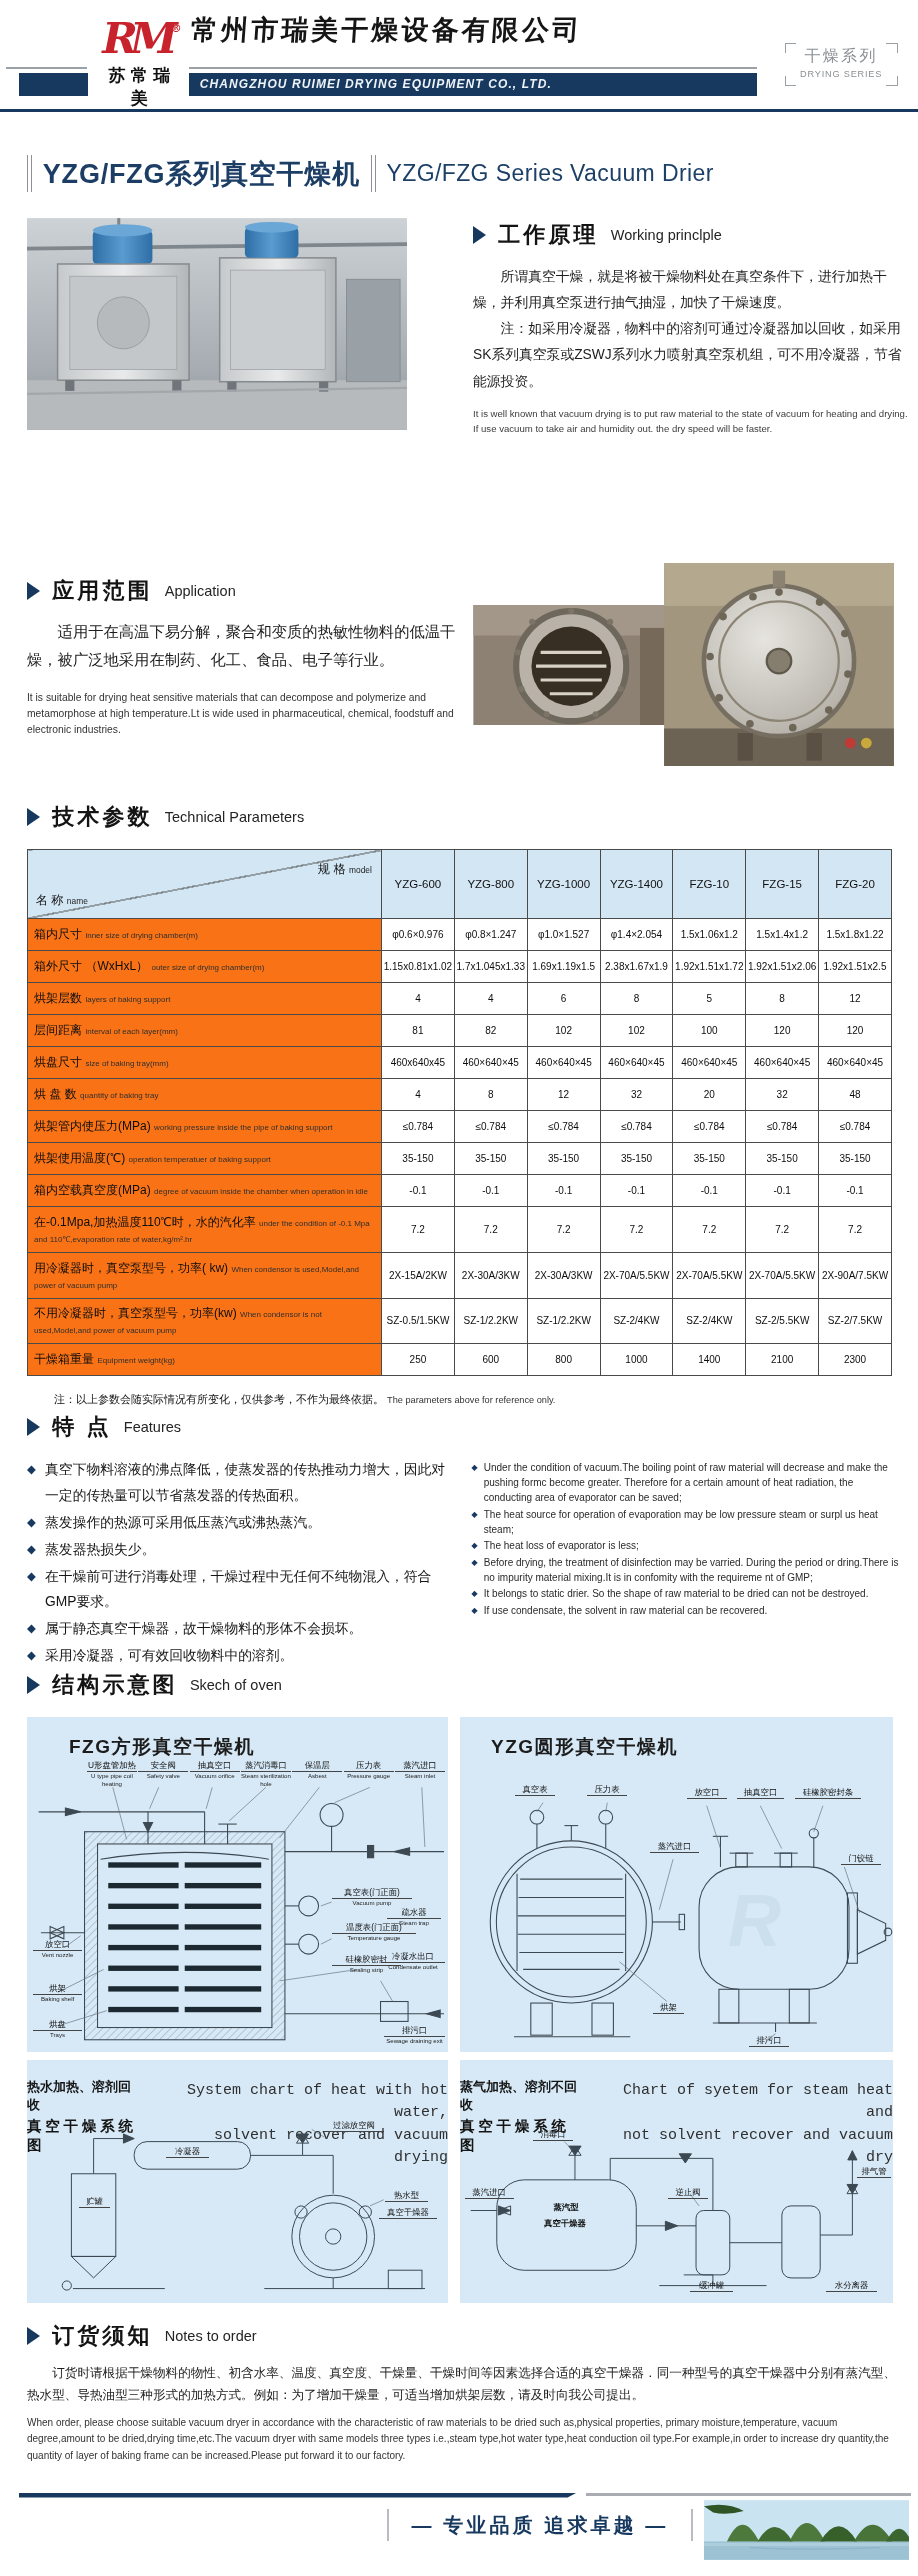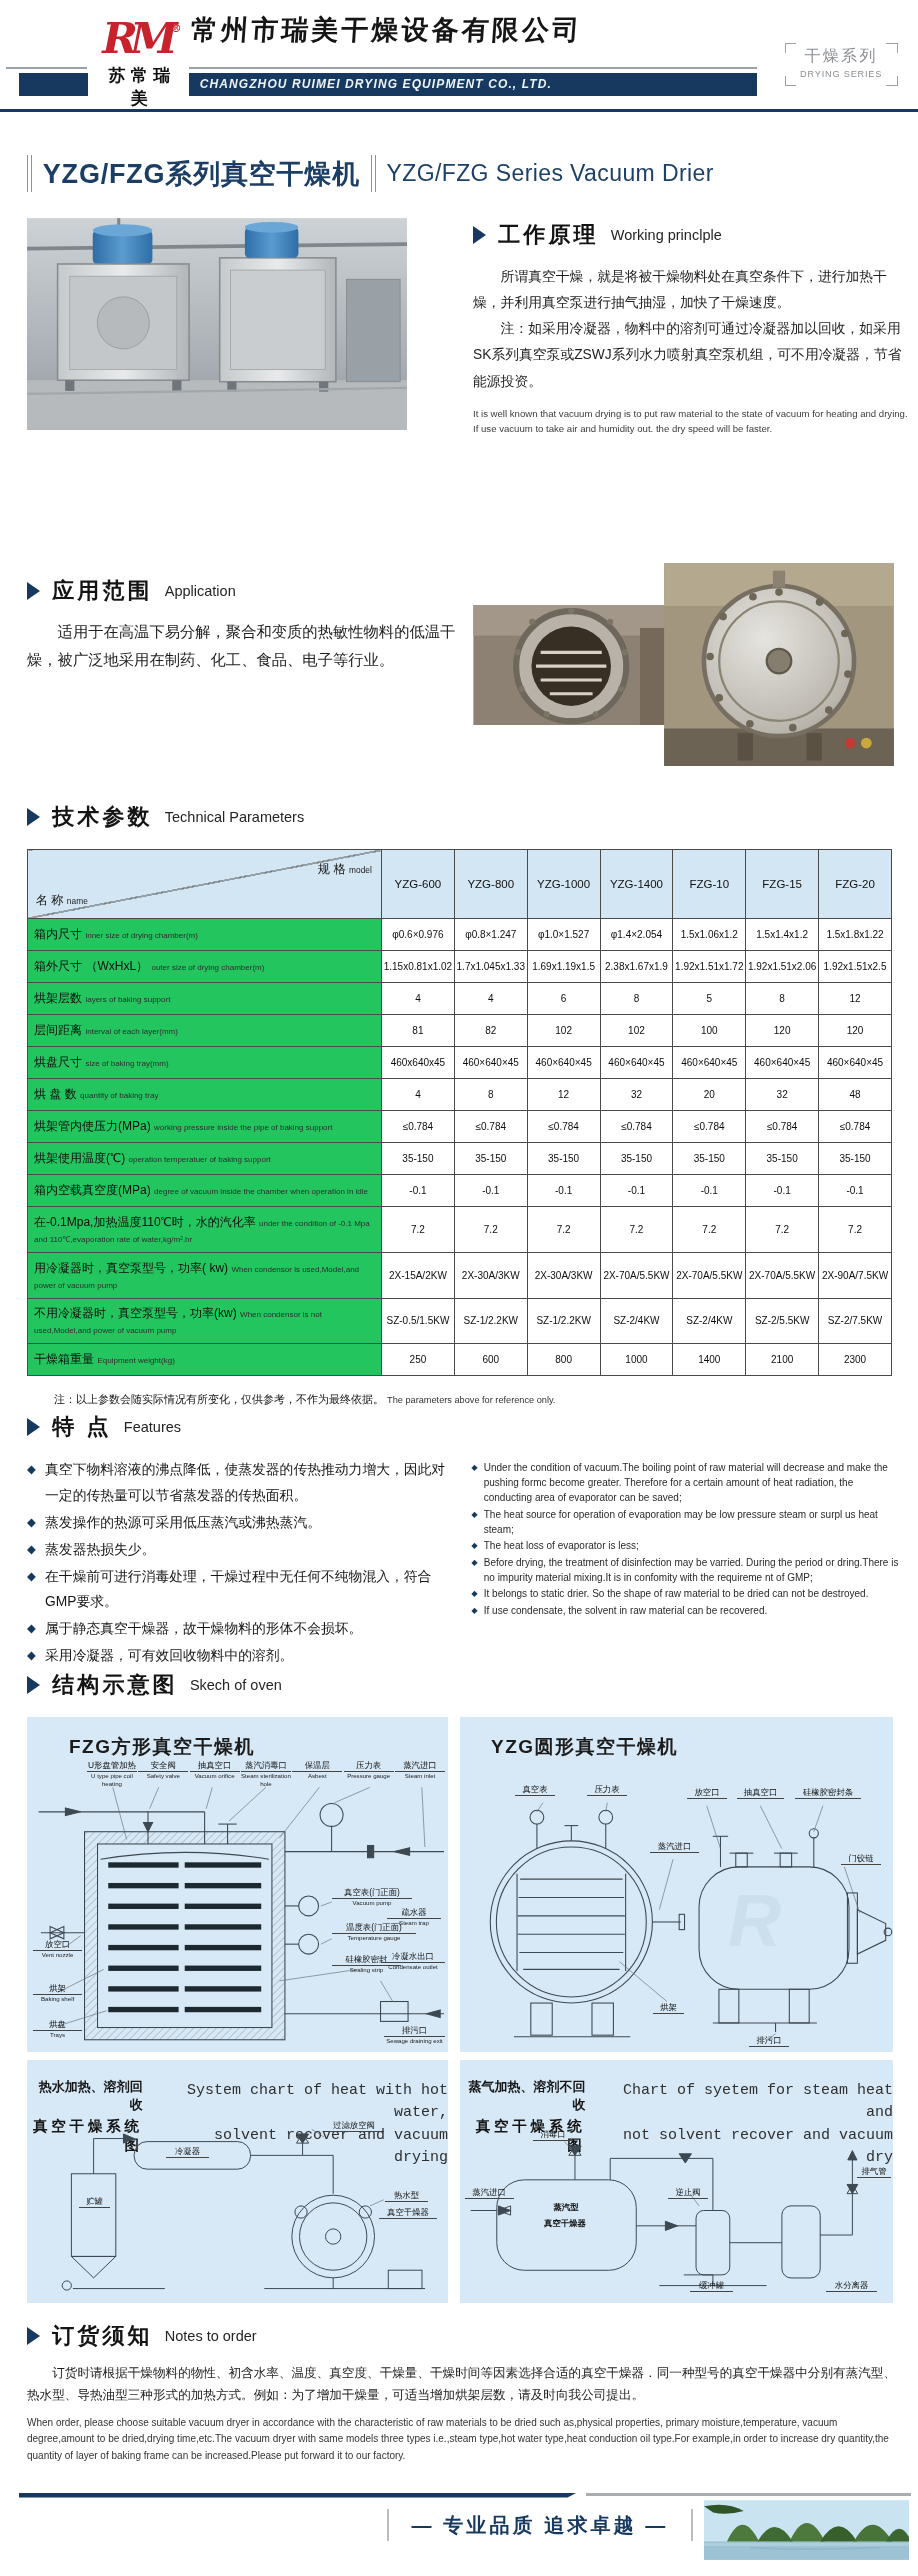--- a/index.html
+++ b/index.html
@@ -51,21 +51,21 @@
   
   .params{position:absolute;left:27px;top:802px;width:865px;}
   .ptable{width:100%;border-collapse:collapse;border:1.5px solid #2b2b2b;table-layout:fixed;margin-top:17px;background:#fff;}
   .ptable th,.ptable td{border:0.8px solid #4a4a4a;}
   .corner{width:351px;height:66px;background:#d3e6f4;position:relative;
           background-image:linear-gradient(to bottom right,transparent 49.4%,#555 49.4%,#555 50.2%,transparent 50.2%);}
   .corner .ct{position:absolute;right:9.2px;top:10.7px;font-size:12.2px;font-weight:normal;color:#111;}
   .corner .ct small,.corner .cb small{font-size:8.4px;color:#222;font-weight:normal;}
   .corner .cb{position:absolute;left:7.7px;bottom:9.2px;font-size:12.2px;font-weight:normal;color:#111;}
   .col-model{background:#d3e6f4;font-size:11.5px;font-weight:normal;color:#111;text-align:center;}
-  .row-label{text-align:left;padding:6.9px 6.1px;font-weight:normal;background:#22c55e;}
+  .row-label{text-align:left;padding:6.9px 6.1px;font-weight:normal;background:#f97316;}
   .rl-zh{font-size:12px;color:#0d0d0d;}
   .rl-en{font-size:8px;color:#2e2e2e;}
   .val{font-size:10px;text-align:center;color:#0d0d0d;padding:10px 1.5px;background:#fff;word-break:break-all;}
   .tnote{margin-top:15.3px;padding-left:27px;font-size:11px;color:#141414;}
   .tnote .en{font-size:9.2px;color:#333;}
   
   .features{position:absolute;left:27px;top:1412px;width:873px;}
   .feat-cols{display:flex;margin-top:15.3px;gap:21.4px;}
   .feat-zh{width:423px;}
   .feat-en{width:429px;padding-top:3.1px;}
@@ -82,21 +82,21 @@
   .p-sys2{left:433px;top:390px;width:433px;height:243px;}
   .panel-title{position:absolute;left:42px;top:17px;font-size:19px;font-weight:bold;color:#1c1c1c;letter-spacing:1.5px;}
   .p-yzg .panel-title{left:31px;}
   .dlab{position:absolute;text-align:center;color:#111;}
   .dlab i{display:block;font-style:normal;font-size:8.4px;line-height:1.25;border-bottom:0.8px solid #444;padding-bottom:0.8px;}
   .dlab b{display:block;font-weight:normal;font-size:6.1px;line-height:1.2;color:#222;}
   .dlab.zh-only i{border-bottom:0.8px solid #444;}
   .toplabs{position:absolute;left:60px;right:3.1px;top:43px;display:flex;justify-content:space-between;gap:1.5px;}
   .toplabs .dlab{position:static;flex:1;}
   .sys-title{position:absolute;left:0;top:18.4px;width:100%;display:flex;justify-content:center;gap:12.2px;align-items:flex-start;}
-  .sys-zh{text-align:right;}
+  .sys-zh{text-align:left;}
   .sys-zh .l1{font-size:13px;font-weight:bold;color:#151515;}
   .sys-zh .l2{font-size:14.5px;font-weight:bold;color:#151515;letter-spacing:3.8px;margin-top:3.1px;}
   .sys-en{font-size:15px;color:#2f2f2f;line-height:1.5;padding-top:1.5px;text-align:right;font-family:Liberation Mono, monospace;}
   .sysdraw{position:absolute;left:0;top:60px;}
   
   .notes{position:absolute;left:27px;top:2321px;width:873px;}
   .notes .zh-par{font-size:12.6px;line-height:1.75;margin-top:10.7px;}
   .notes .en-par{font-size:10px;line-height:1.65;color:#333;margin-top:9.2px;}
   
   .footer-line-navy{position:absolute;left:19px;top:2493px;width:557px;height:4.6px;background:#17395f;
@@ -194,20 +194,21 @@
     <p class="en-par">It is well known that vacuum drying is to put raw material to the state of vacuum for heating and drying. If use vacuum to take air and humidity out. the dry speed will be faster.</p>
   </div>
 
   <div class="app-block">
     <div class="sec-head">
       <span class="tri"></span>
       <span class="sec-zh">应用范围</span>
       <span class="sec-en">Application</span>
     </div>
     <p class="zh-par">适用于在高温下易分解，聚合和变质的热敏性物料的低温干燥，被广泛地采用在制药、化工、食品、电子等行业。</p>
+    <p class="en-par">It is suitable for drying  heat sensitive materials that can decompose and polymerize and metamorphose at high temperature.Lt is wide used in pharmaceutical, chemical, foodstuff and electronic industries.</p>
   </div>
 
   <div class="photo" style="left:473px;top:605px;width:201px;height:120px;">
     <svg width="201" height="120" viewBox="0 0 262 157">
       <rect width="262" height="157" fill="#8d8173"></rect>
       <rect width="262" height="40" fill="#a3978a"></rect>
       <circle cx="128" cy="80" r="72" fill="#b8b2a8" stroke="#6e675c" stroke-width="8"></circle>
       <circle cx="128" cy="80" r="52" fill="#372f24"></circle>
       <g stroke="#d8d2c6" stroke-width="4">
         <line x1="88" y1="62" x2="168" y2="62"></line>

